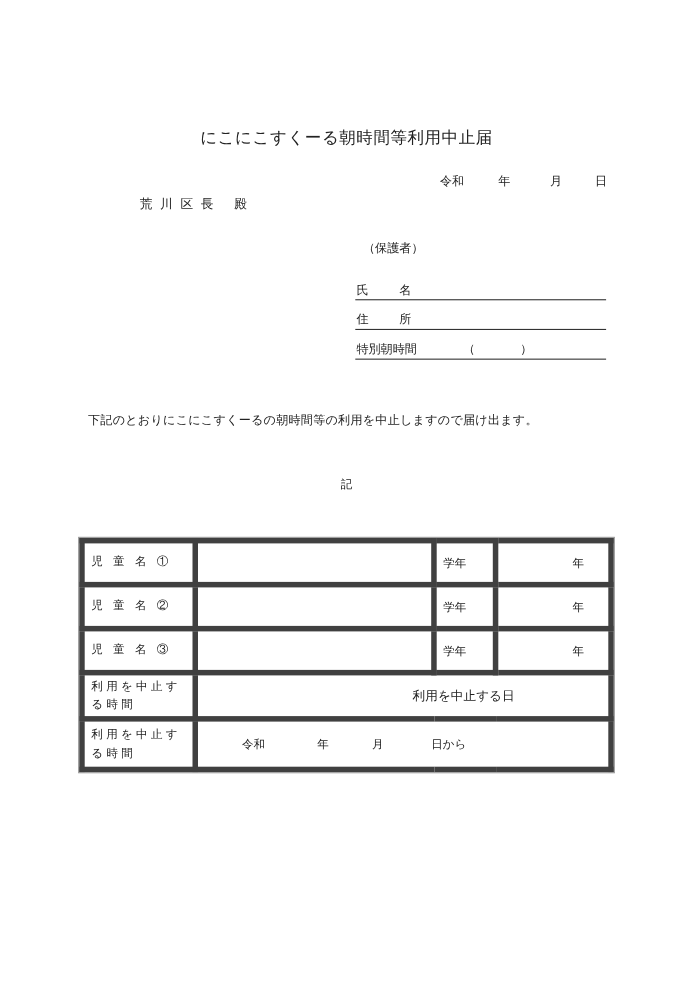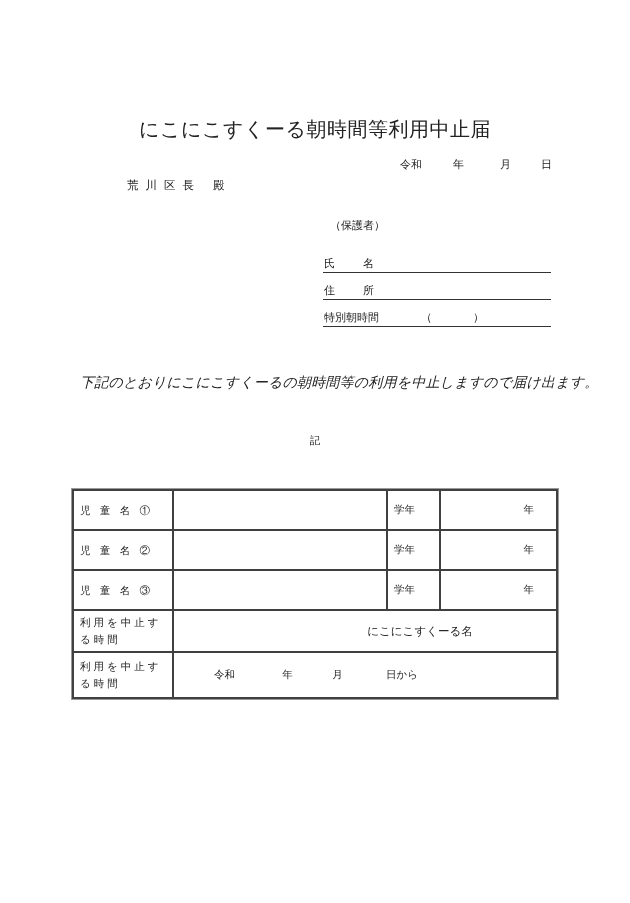--- a/index.html
+++ b/index.html
@@ -1,34 +1,34 @@
 <!DOCTYPE html>
 <html><head>
 <meta charset="utf-8">
 <style>
   html, body { margin: 0; padding: 0; }
   body {
     width: 630px; height: 903px; background: #ffffff; position: relative; overflow: hidden;
     font-family: "DejaVu Serif", "Liberation Serif", serif; color: #222;
   }
   .abs { position: absolute; white-space: nowrap; }
-  .title { left: 0; width: 630px; top: 116px; text-align: center; font-size: 20px; letter-spacing: 0.5px; }
+  .title { left: 0; width: 630px; top: 116px; text-align: center; font-size: 15px; letter-spacing: 0.5px; }
   .date { top: 157px; font-size: 11px; }
   .addressee { top: 178px; left: 95px; font-size: 11.5px; letter-spacing: 7px; margin-left: 32px; }
   .addressee .tono { margin-left: 12px; }
   .guardian { top: 218px; left: 330px; font-size: 11px; }
   .field { left: 323px; width: 228px; height: 16px; border-bottom: 1px solid #333; font-size: 11px; }
   .field span { position: absolute; top: 0; }
-  .body-text { top: 374px; left: 80px; font-size: 14px; letter-spacing: 0.2px; font-style: italic; }
+  .body-text { top: 374px; left: 80px; font-size: 11px; letter-spacing: 0.2px; }
   .ki { top: 434px; left: 0; width: 630px; text-align: center; font-size: 10.5px; }
   table.form {
     position: absolute; left: 72px; top: 489px; width: 486px; border-collapse: collapse;
     font-size: 10.5px;
   }
-  table.form td { border: 2px solid #404040; padding: 0; vertical-align: middle; }
+  table.form td { border: 5px solid #404040; padding: 0; vertical-align: middle; }
   table.form { outline: 1px solid #999; }
   td.label { width: 92px; padding-left: 6px !important; letter-spacing: 3px; line-height: 17px; }
   td.grade-label { width: 45px; padding-left: 6px !important; }
   td.grade-value { text-align: right; padding-right: 22px !important; }
   .r1 { height: 40px; } .r2 { height: 40px; margin-left: 36px; } .r3 { height: 40px; }
   .r4 { height: 42px; } .r5 { height: 46px; } .r6 { height: 72px; }
   .center { text-align: center; }
   .date-cell span { display: inline-block; }
   .opt { line-height: 17px; padding-left: 6px; }
   .box { display: inline-block; width: 9px; height: 9px; border: 1px solid #333; margin-right: 14px; vertical-align: -1px; }
@@ -84,21 +84,21 @@
     <td class="grade-value"><span>年</span></td>
   </tr>
   <tr class="r3">
     <td class="label">児 童 名 ③</td>
     <td></td>
     <td class="grade-label">学年</td>
     <td class="grade-value"><span>年</span></td>
   </tr>
   <tr class="r4">
     <td class="label">利用を中止する時間</td>
-    <td colspan="3" class="center" style="font-size:11.5px; padding-left:110px !important">にこにこすくーる名</td>
+    <td colspan="3" class="center" style="font-size:11.5px; padding-left:110px !important">利用を中止する日</td>
   </tr>
   <tr class="r5">
     <td class="label">利用を中止する時間</td>
     <td colspan="3" class="date-cell">
       <span style="margin-left:40px">令和</span>
       <span style="margin-left:44px">年</span>
       <span style="margin-left:36px">月</span>
       <span style="margin-left:40px">日から</span>
     </td>
   </tr>

